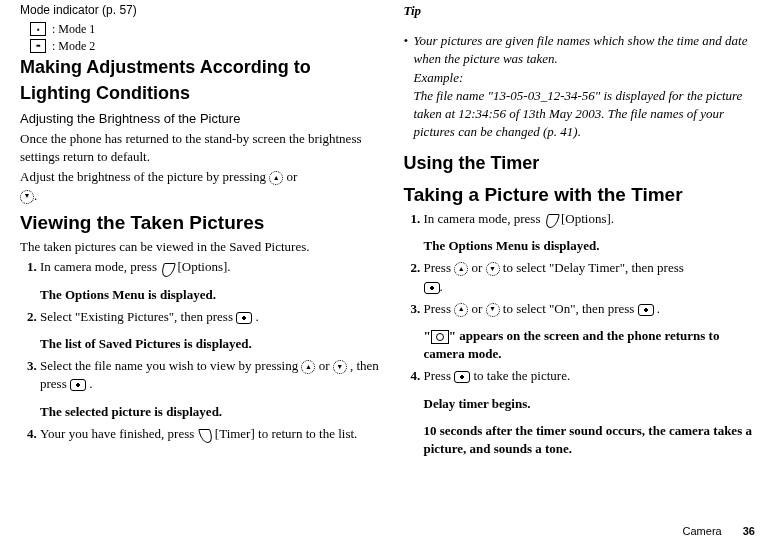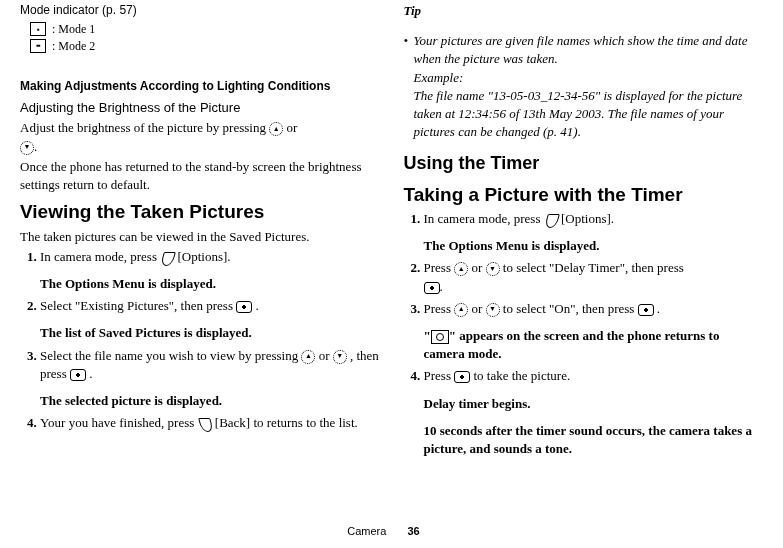--- a/index.html
+++ b/index.html
@@ -29,21 +29,21 @@
   .col-right { padding-left: 12px; }
   .sans { font-family: Arial, Helvetica, sans-serif; }
   .h-mode { font-size: 12px; }
   .mode-row { display: flex; align-items: center; margin-left: 10px; font-size: 12px; }
   .mode-icon {
     width: 14px; height: 12px; border: 1px solid #000;
     display: inline-flex; align-items:center; justify-content:center;
     font-size: 8px; margin-right: 6px; font-family: Arial;
     letter-spacing: -1px;
   }
-  .h2 { font-family: Arial, Helvetica, sans-serif; font-weight: bold; font-size: 12px; margin-top: 24px; }
+  .h2 { font-family: Arial, Helvetica, sans-serif; font-weight: bold; font-size: 18px; margin-top: 1px; }
   .h3 { font-family: Arial, Helvetica, sans-serif; font-weight: normal; font-size: 13px; margin-top: 4px; }
   .h3b { font-family: Arial, Helvetica, sans-serif; font-weight: bold; font-size: 19px; margin-top: 5px; }
   .h1 { font-family: Arial, Helvetica, sans-serif; font-weight: bold; font-size: 18px; margin-top: 10px; }
   p { margin: 2px 0; }
   .italic { font-style: italic; }
   .bold { font-weight: bold; }
   ol { margin: 2px 0; padding-left: 20px; }
   ol li { margin-bottom: 4px; }
   ol li::marker { font-weight: bold; }
   .sub { margin-left: 0px; margin-top: 9px; font-weight: bold; }
@@ -69,21 +69,21 @@
     transform: skewX(-15deg);
   }
   .icon-softkey-r::before { transform: skewX(15deg); }
   .icon-cam {
     width:16px; height:12px; border:1px solid #000; display:inline-block; position:relative;
   }
   .icon-cam::after {
     content:""; position:absolute; left:4px; top:2px; width:6px; height:6px; border:1px solid #000; border-radius:50%;
   }
   .footer {
-    text-align: center;
+    text-align: right;
     padding: 4px 28px 0 12px;
     font-family: Arial, Helvetica, sans-serif;
     font-size: 11px;
   }
   .footer .pg { font-weight: bold; margin-left: 18px; }
   .tip-body { font-style: italic; margin-left: 0; }
   .bullet { display:flex; }
   .bullet .dot { width:10px; flex:none; }
 </style>
 </head>
@@ -97,28 +97,28 @@
       <span class="mode-icon">▪</span>
       <span>: Mode 1</span>
     </div>
     <div class="mode-row">
       <span class="mode-icon">▪▪</span>
       <span>: Mode 2</span>
     </div>
 
     <p class="h2">Making Adjustments According to Lighting Conditions</p>
     <p class="h3">Adjusting the Brightness of the Picture</p>
+    <p>Once the phone has returned to the stand-by screen the brightness settings return to default.</p>
     <p>
       <span>Adjust the brightness of the picture by pressing </span>
       <span class="icon icon-circle">▲</span>
       <span> or </span>
       <br>
       <span class="icon icon-circle">▼</span><span>.</span>
     </p>
-    <p>Once the phone has returned to the stand-by screen the brightness settings return to default.</p>
 
     <p class="h3b">Viewing the Taken Pictures</p>
     <p>The taken pictures can be viewed in the Saved Pictures.</p>
 
     <ol>
       <li>
         <span>In camera mode, press </span>
         <span class="icon icon-softkey"></span>
         <span> [Options].</span>
         <p class="sub">The Options Menu is displayed.</p>
@@ -135,21 +135,21 @@
         <span> or </span>
         <span class="icon icon-circle">▼</span>
         <span>, then press </span>
         <span class="icon icon-square"></span>
         <span>.</span>
         <p class="sub">The selected picture is displayed.</p>
       </li>
       <li>
         <span>Your you have finished, press </span>
         <span class="icon icon-softkey icon-softkey-r"></span>
-        <span> [Back] to returns to the list.</span>
+        <span> [Timer] to return to the list.</span>
       </li>
     </ol>
   </div>
 
   <div class="col col-right">
     <p class="bold italic" style="margin-bottom:12px">Tip</p>
     <div class="bullet">
       <div class="dot italic">•</div>
       <div class="tip-body" style="white-space:pre-line">Your pictures are given file names which show the time and date when the picture was taken.
 Example:

